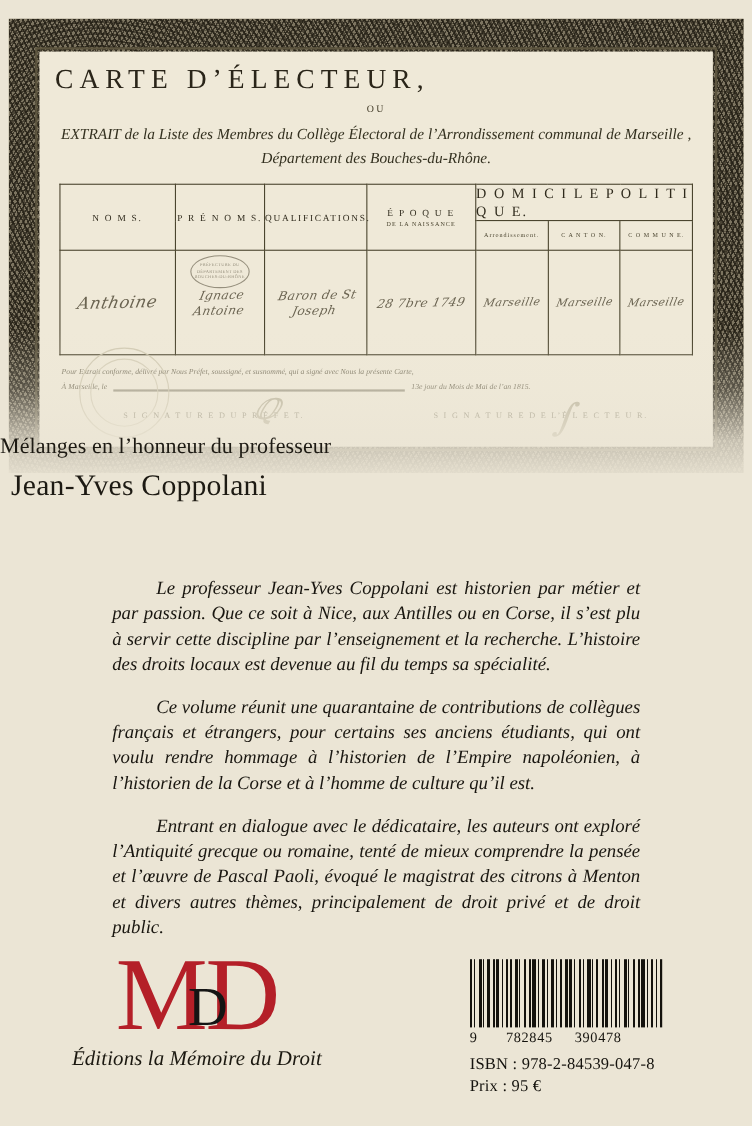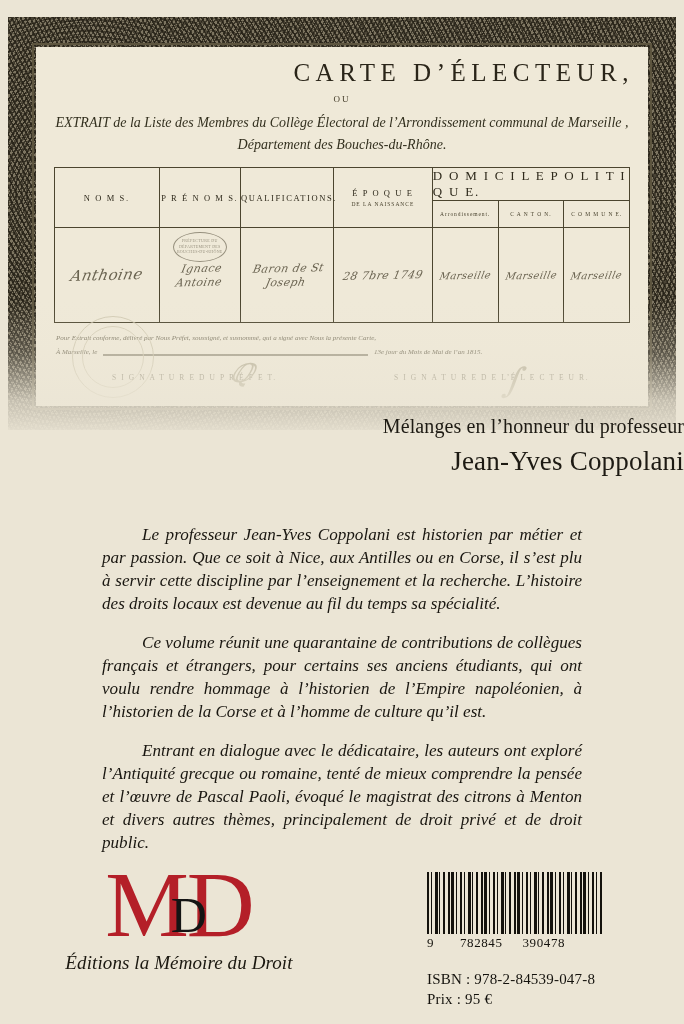--- a/index.html
+++ b/index.html
@@ -93,21 +93,21 @@
     position: absolute;
     left: 0;
     top: 300px;
     width: 684px;
     height: 140px;
     background: linear-gradient(to bottom, rgba(235,229,213,0) 0%, rgba(235,229,213,.25) 38%, rgba(235,229,213,.80) 72%, #ebe5d5 100%);
     pointer-events: none;
   }
 
   .doc-title {
-    text-align: right;
+    text-align: left;
     font-size: 25px;
     letter-spacing: 5.5px;
     color: #2a2519;
     font-family: "Liberation Serif", serif;
     margin-top: 2px;
   }
   .doc-ou {
     text-align: center;
     font-size: 9px;
     letter-spacing: 2px;
@@ -252,23 +252,23 @@
     font-style: italic;
     color: #b9b29a;
     font-size: 26px;
     transform: skewX(-18deg);
   }
 
   
   .title-block {
     position: absolute;
     left: 0;
-    top: 414px;
+    top: 394px;
     width: 684px;
-    text-align: right;
+    text-align: left;
     color: #1d1a13;
   }
   .title-line1 {
     font-size: 20px;
     letter-spacing: .1px;
     line-height: 1.25;
   }
   .title-line2 {
     font-size: 27px;
     line-height: 1.35;
@@ -357,21 +357,21 @@
     letter-spacing: .6px;
     margin-top: 1px;
     font-family: "Liberation Serif", serif;
   }
   .bd-lead  { width: 13px; }
   .bd-left  { flex: 1; text-align: center; }
   .bd-right { flex: 1; text-align: left; }
   .isbn-line, .price-line {
     font-size: 15px;
     color: #14120d;
-    margin-top: 20px;
+    margin-top: 9px;
     letter-spacing: .2px;
   }
   .price-line { margin-top: 3px; }
 </style>
 </head>
 <body>
 
 <div class="doc-area">
   <div class="doc-card">
     <div class="doc-frame"></div>

